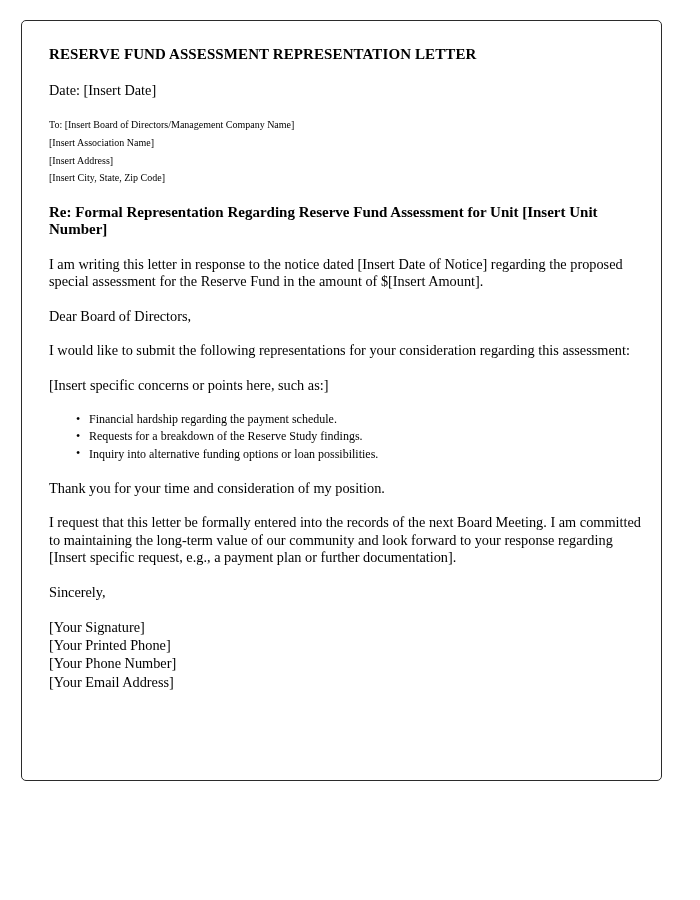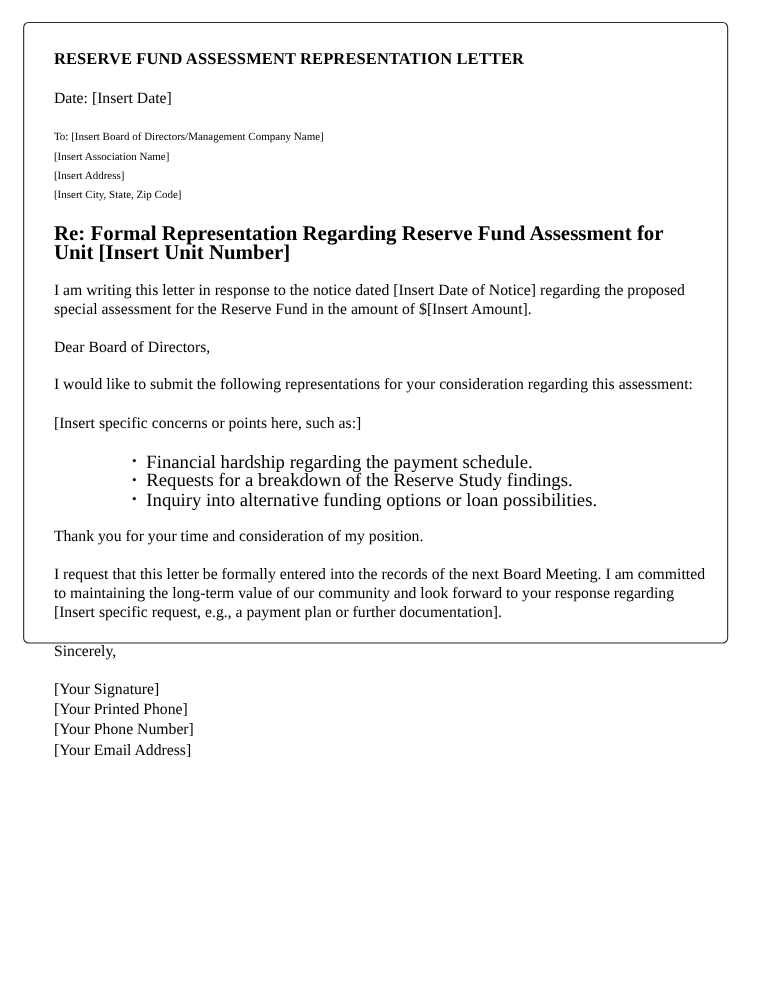--- a/index.html
+++ b/index.html
@@ -13,21 +13,21 @@
     font-family: "Liberation Serif", "DejaVu Serif", serif;
     color: #000000;
     overflow: hidden;
   }
 
   .page {
     position: absolute;
     left: 21px;
     top: 20px;
     width: 641px;
-    height: 565px;
+    height: 761px;
     box-sizing: border-box;
     border: 1.6px solid #2b2b2b;
     border-radius: 5px;
     background: #ffffff;
   }
 
   .doc-body {
     padding: 24px 10px 0 27px;
   }
 
@@ -46,37 +46,36 @@
     max-width: 607px;
   }
 
   .block-lines {
     font-size: 10px;
     line-height: 17.6px;
     margin: 0 0 17px 0;
   }
 
   .re-line {
-    font-size: 19px;
+    font-size: 15px;
     font-weight: bold;
     line-height: 17.6px;
     margin: 0 0 17px 0;
     max-width: 558px;
   }
 
   ul.concerns {
     margin: 0 0 17px 0;
     padding: 0 0 0 40px;
     list-style: none;
   }
   ul.concerns li {
-    font-size: 17px;
+    font-size: 12px;
     line-height: 17.3px;
     position: relative;
-    margin-left: 44px;
   }
   ul.concerns li::before {
     content: "\2022";
     position: absolute;
     left: -13px;
     top: -0.5px;
     font-size: 12px;
   }
 
   .para-wide {

